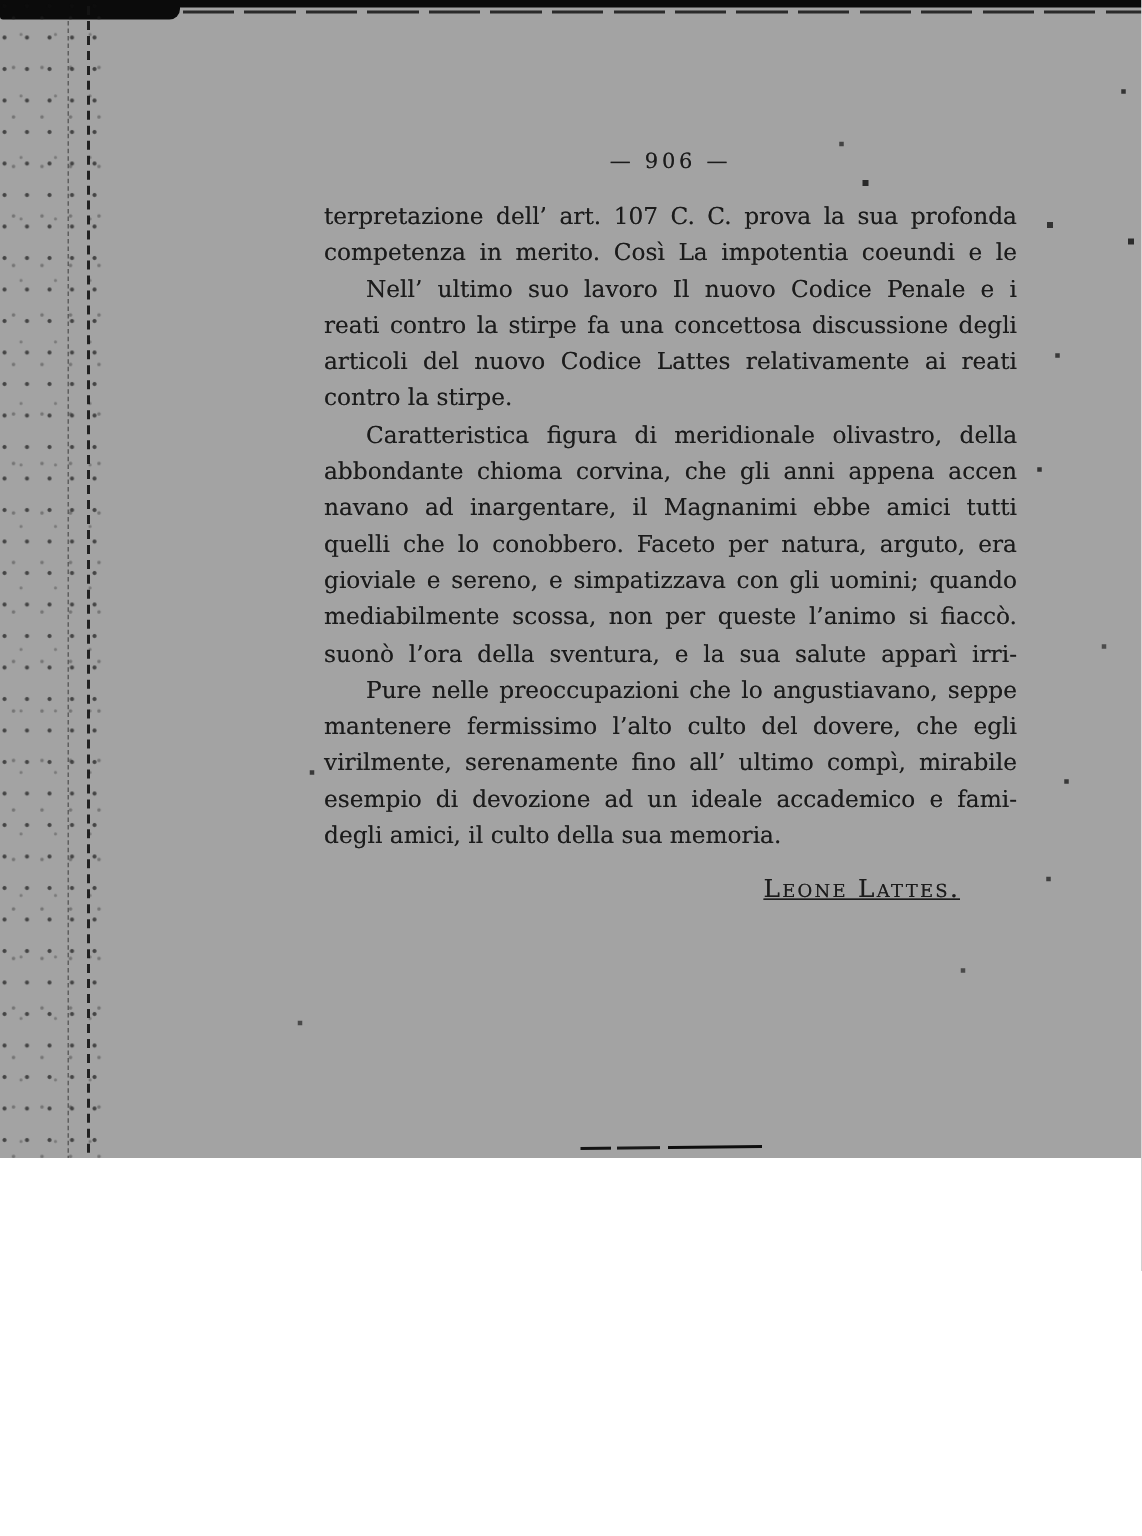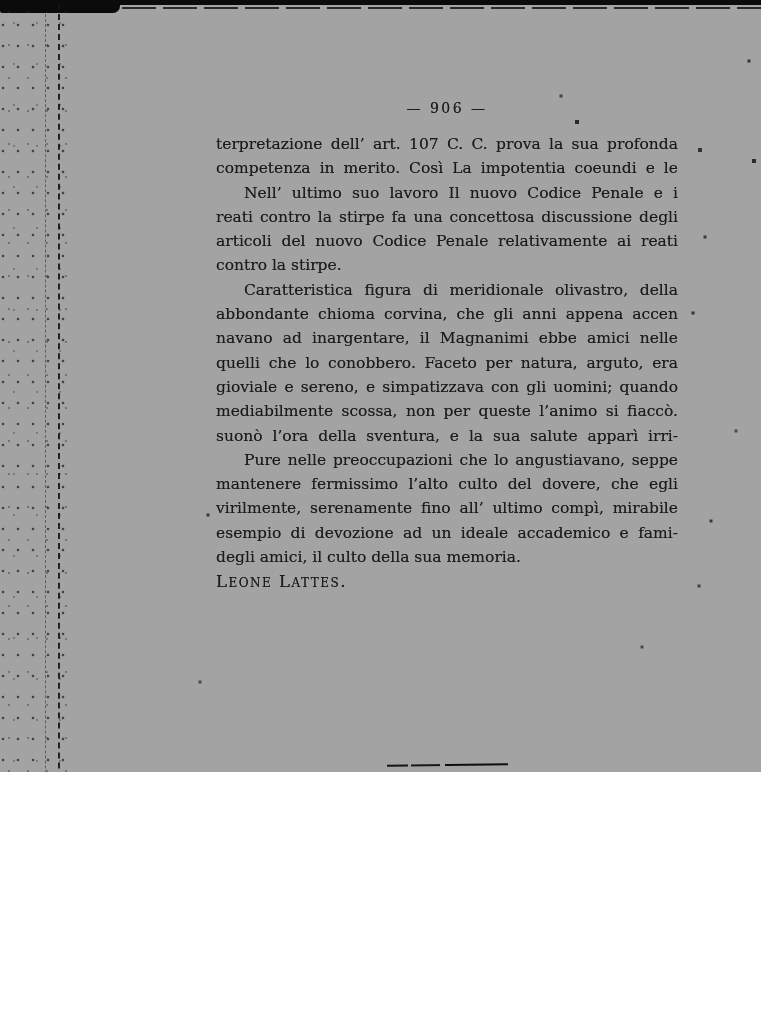--- a/index.html
+++ b/index.html
@@ -50,23 +50,23 @@
     background:linear-gradient(90deg,#141414 0 17%, transparent 17% 20%, #191919 20% 44%, transparent 44% 48%, #0e0e0e 48% 100%);}
   
   .text-block{position:absolute;left:216px;top:100px;width:462px;}
   .page-number{text-align:center;font-size:14px;letter-spacing:2.5px;height:20px;margin-bottom:12px;
     text-shadow:0 0 .4px rgba(0,0,0,.55);}
   .lines{font-size:15.5px;line-height:24.3px;text-shadow:0 0 .4px rgba(0,0,0,.5);}
   .line{text-align:justify;text-align-last:justify;}
   .line.flush{text-align-last:left;}
   .line.indent{text-indent:28px;}
   .run.italic{}
-  .signature{text-align:left;padding-right:38px;font-variant:small-caps;
-    letter-spacing:1.5px;font-size:16.5px;line-height:24px;margin-top:1px;
-    text-shadow:0 0 .4px rgba(0,0,0,.55);}
+  .signature{text-align:right;padding-right:38px;font-variant:small-caps;
+    letter-spacing:1.5px;font-size:16.5px;line-height:24px;margin-top:12px;
+    text-shadow:0 0 .4px rgba(0,0,0,.55);text-decoration:underline;}
 </style>
 </head>
 <body>
 
 <div class="scan">
 
   <div class="top-band"></div>
   <div class="top-band-left"></div>
   <div class="top-band-thin"></div>
   <div class="binding-noise"></div>
@@ -75,25 +75,25 @@
   <div class="corner-blob"></div>
   <div class="specks"></div>
 
   <div class="text-block">
     <div class="page-number">— 906 —</div>
     <div class="lines" id="lines">
         <div class="line"><span class="run italic">terpretazione dell’ art. 107 C. C. </span><span class="run">prova la sua profonda</span></div>
         <div class="line"><span class="run">competenza in merito. Così </span><span class="run italic">La impotentia coeundi e le</span></div>
         <div class="line indent"><span class="run">Nell’ ultimo suo lavoro </span><span class="run italic">Il nuovo Codice Penale e i</span></div>
         <div class="line"><span class="run italic">reati contro la stirpe </span><span class="run">fa una concettosa discussione degli</span></div>
-        <div class="line"><span class="run">articoli del nuovo Codice Penale relativamente ai reati</span></div>
+        <div class="line"><span class="run">articoli del nuovo Codice Lattes relativamente ai reati</span></div>
         <div class="line flush"><span class="run">contro la stirpe.</span></div>
         <div class="line indent"><span class="run">Caratteristica figura di meridionale olivastro, della</span></div>
         <div class="line"><span class="run">abbondante chioma corvina, che gli anni appena accen</span></div>
-        <div class="line"><span class="run">navano ad inargentare, il Magnanimi ebbe amici nelle</span></div>
+        <div class="line"><span class="run">navano ad inargentare, il Magnanimi ebbe amici tutti</span></div>
         <div class="line"><span class="run">quelli che lo conobbero. Faceto per natura, arguto, era</span></div>
         <div class="line"><span class="run">gioviale e sereno, e simpatizzava con gli uomini; quando</span></div>
         <div class="line"><span class="run">mediabilmente scossa, non per queste l’animo si fiaccò.</span></div>
         <div class="line"><span class="run">suonò l’ora della sventura, e la sua salute apparì irri-</span></div>
         <div class="line indent"><span class="run">Pure nelle preoccupazioni che lo angustiavano, seppe</span></div>
         <div class="line"><span class="run">mantenere fermissimo l’alto culto del dovere, che egli</span></div>
         <div class="line"><span class="run">virilmente, serenamente fino all’ ultimo compì, mirabile</span></div>
         <div class="line"><span class="run">esempio di devozione ad un ideale accademico e fami-</span></div>
         <div class="line flush"><span class="run">degli amici, il culto della sua memoria.</span></div>
       </div>

